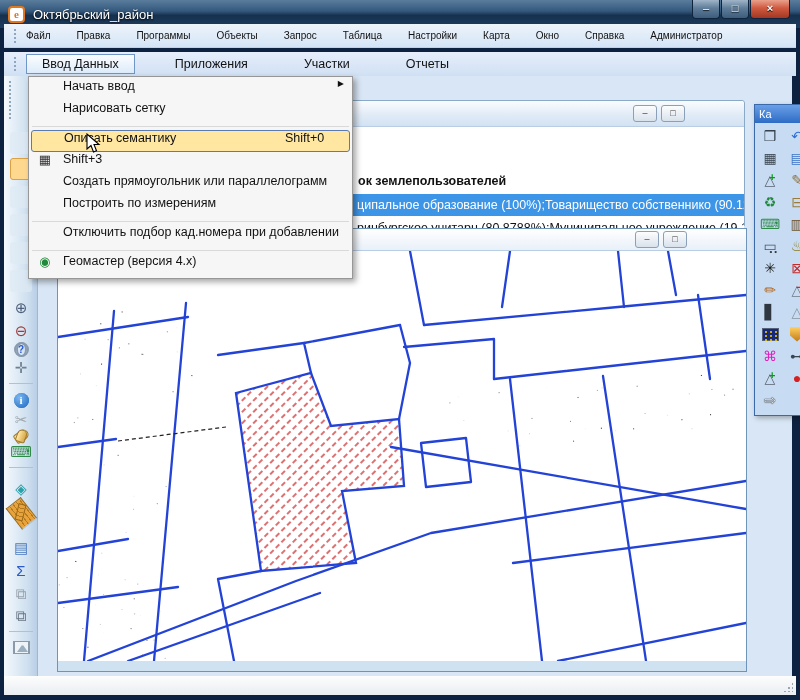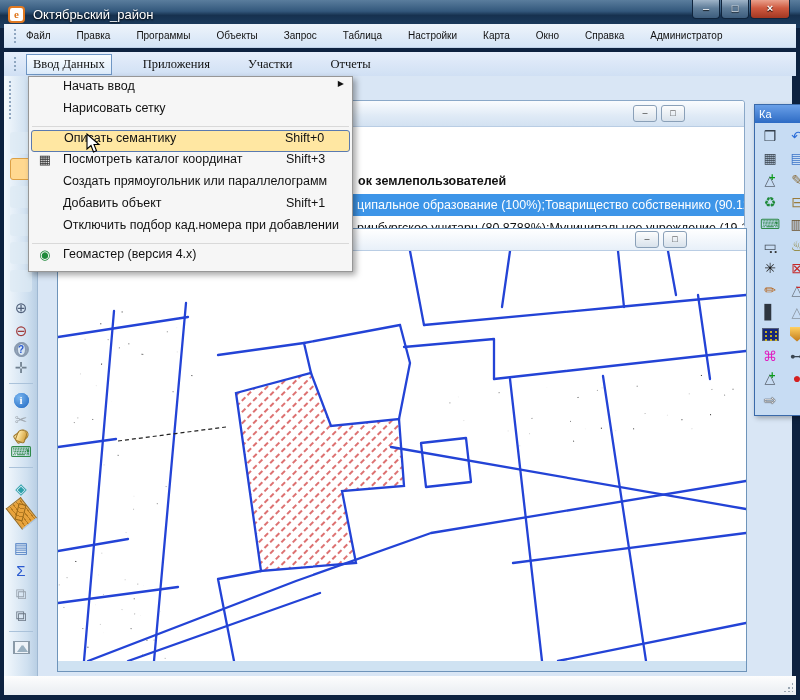--- a/index.html
+++ b/index.html
@@ -21,21 +21,21 @@
 
   #menurow1 { position:absolute; left:4px; top:24px; width:792px; height:24px;
     background:linear-gradient(#eef4fb,#d4e4f6); border-bottom:1px solid #c0d2e8;
     display:flex; align-items:center; gap:26px; padding-left:22px; font-size:10px; color:#111; }
   #menurow2 { position:absolute; left:4px; top:52px; width:792px; height:24px;
     background:linear-gradient(#e6eefb,#d0e0f4); display:flex; align-items:center; gap:24px;
     padding-left:22px; font-size:12.5px; color:#111; }
   .grip { position:absolute; left:9px; width:4px; height:16px;
     background-image:radial-gradient(circle, #8fa6c0 1px, transparent 1.2px); background-size:4px 4px; }
   .mtop { cursor:default; }
-  .tab { padding:2px 6px; border:1px solid transparent;font-family:Liberation Serif, serif; }
+  .tab { padding:2px 15px; border:1px solid transparent; }
   .tab.sel { background:linear-gradient(#fbfdff,#dcebfa); border:1px solid #6f96c4; }
 
   
   #sidebar { position:absolute; left:4px; top:76px; width:34px; height:600px;
     background:linear-gradient(90deg,#f4f9fd,#cfe0f0 70%,#b9cfe4); border-right:1px solid #9fb8d2; }
   #sidebar .vgrip { position:absolute; left:4px; top:4px; width:4px; height:40px;
     background-image:radial-gradient(circle,#8fa6c0 1px,transparent 1.2px); background-size:4px 4px; }
   .sliver { position:absolute; left:6px; width:22px; height:22px; border-radius:3px; background:#dde9f4; opacity:.7; }
   .sliver.active { background:linear-gradient(#ffe2a8,#f5c językach068); background:#ffd890; border:1px solid #dca045; opacity:1; }
   #side-icons { position:absolute; left:0; top:220px; width:34px; display:flex; flex-direction:column; align-items:center; }
@@ -337,39 +337,38 @@
 
     <div class="mi hot">
       <span class="micon"></span>
       <span class="lbl">Описать семантику</span>
       <span class="sc">Shift+0</span>
       <span class="arr"></span>
     </div>
 
     <div class="mi">
       <span class="micon" style="color: rgb(51, 51, 51);">▦</span>
-      <span class="lbl">Посмотреть каталог координат</span>
       <span class="sc">Shift+3</span>
       <span class="arr"></span>
     </div>
 
     <div class="mi">
       <span class="micon"></span>
       <span class="lbl">Создать прямоугольник или параллелограмм</span>
       <span class="sc"></span>
       <span class="arr"></span>
     </div>
 
-
-    <div class="mi">
-      <span class="micon"></span>
-      <span class="lbl">Добавить объект</span>
-      <span class="sc">Shift+1</span>
-      <span class="arr"></span>
-    </div>
+    <div class="mi sepafter">
+      <span class="micon"></span>
+      <span class="lbl">Построить по измерениям</span>
+      <span class="sc"></span>
+      <span class="arr"></span>
+    </div>
+
 
     <div class="mi sepafter">
       <span class="micon"></span>
       <span class="lbl">Отключить подбор кад.номера при добавлении</span>
       <span class="sc"></span>
       <span class="arr"></span>
     </div>
 
 
     <div class="mi">

